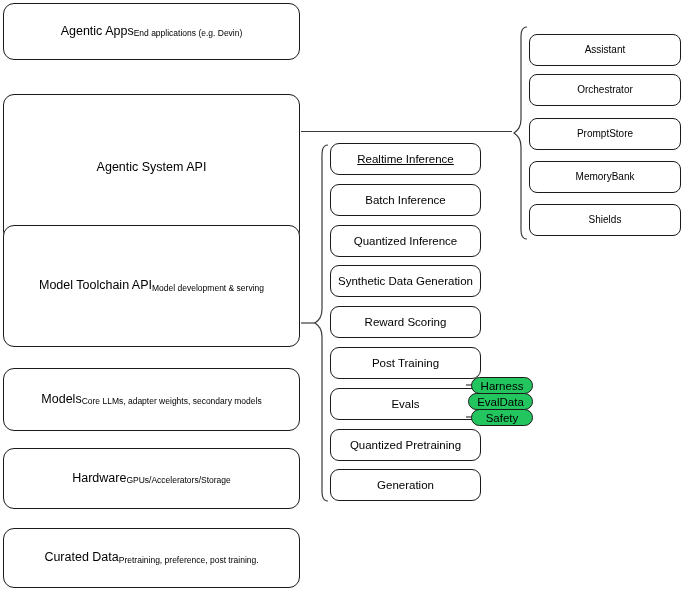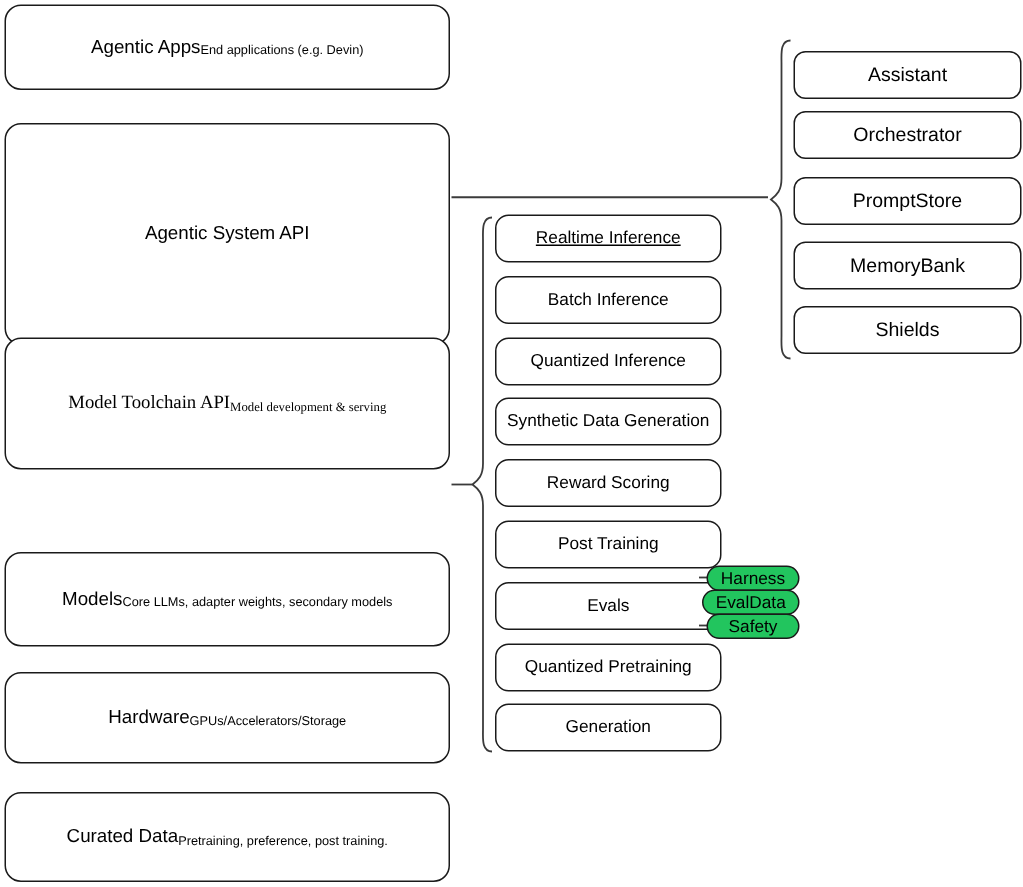--- a/index.html
+++ b/index.html
@@ -60,21 +60,21 @@
   }
   .mid-box .ttl { font-size: 11.5px; }
 
   
   .right-box {
     left: 529px;
     width: 152px;
     height: 32px;
     border-radius: 8px;
   }
-  .right-box .ttl { font-size: 13px; text-align: right; }
+  .right-box .ttl { font-size: 10px; text-align: right; }
 
   
   .chip {
     position: absolute;
     box-sizing: border-box;
     border: 1.3px solid #1a1a1a;
     background: #22c55e;
     border-radius: 999px;
     height: 17px;
     display: flex;
@@ -124,25 +124,25 @@
 
     <line x1="466" y1="385" x2="481" y2="385"></line>
     <line x1="466" y1="417" x2="481" y2="417"></line>
   </svg>
 
   <div class="box layer-box" style="top:3px; height:57px;">
     <span class="ttl">Agentic Apps</span>
     <span class="sub">End applications (e.g. Devin)</span>
   </div>
 
-  <div class="box layer-box" style="top:82px; height:148px;">
+  <div class="box layer-box" style="top:94px; height:148px;">
     <span class="ttl">Agentic System API</span>
   </div>
 
-  <div class="box layer-box" style="top:225px; height:88px;font-family:Liberation Serif, serif;">
+  <div class="box layer-box" style="top:225px; height:122px;">
     <span class="ttl">Model Toolchain API</span>
     <span class="sub">Model development &amp; serving</span>
   </div>
 
   <div class="box layer-box" style="top:368px; height:63px;">
     <span class="ttl">Models</span>
     <span class="sub">Core LLMs, adapter weights, secondary models</span>
   </div>
 
   <div class="box layer-box" style="top:448px; height:61px;">

